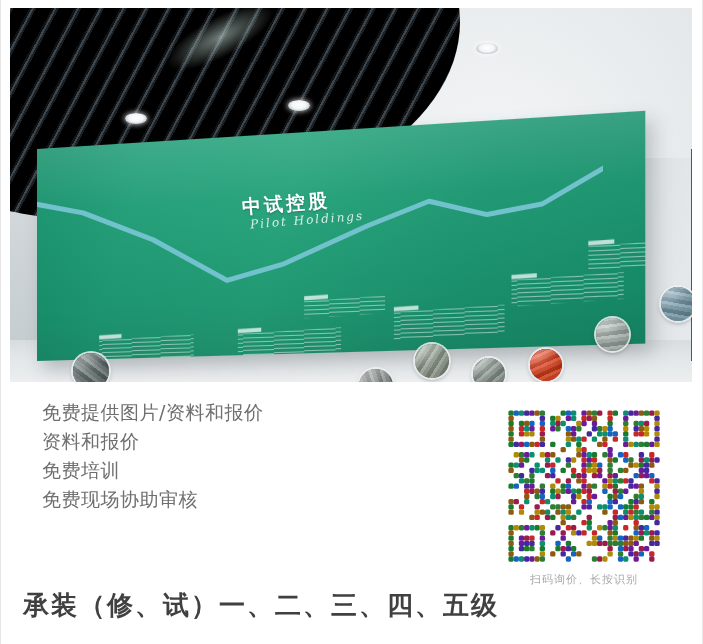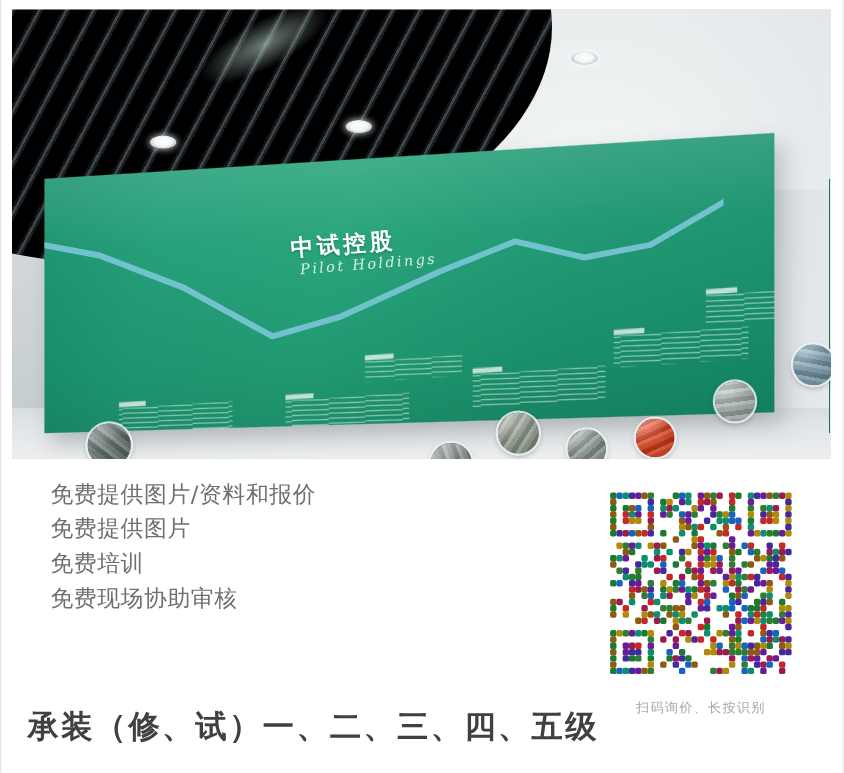--- a/index.html
+++ b/index.html
@@ -170,21 +170,21 @@
 
   
   .qr-block{position:absolute;left:493px;top:400px;width:180px;text-align:center;}
   .qr-canvas{
     width:172px;height:172px;
     background:#ffffff;
     position:relative;
     margin:0 auto;
   }
   .qr-caption{
-    margin-top:10px;
+    margin-top:0;
     font-size:11px;
     color:#a8a8a8;
     letter-spacing:1px;
   }
 
   
   .bottom-heading{
     position:absolute;left:22px;top:588px;
     color:#404040;
     font-size:26px;
@@ -267,21 +267,21 @@
           <i style="background: radial-gradient(circle at 32% 26%, rgba(255, 255, 255, 0.133), rgba(0, 0, 0, 0.133) 70%), repeating-linear-gradient(190deg, rgb(127, 159, 174) 0px, rgb(127, 159, 174) 4px, rgb(101, 133, 148) 4px, rgb(101, 133, 148) 8px, rgb(149, 181, 196) 8px, rgb(149, 181, 196) 11px), rgb(127, 159, 174);"></i>
         </div>
       </div>
 
     <div class="wall-title">中试控股</div>
     <div class="wall-subtitle">Pilot Holdings</div>
   </div>
 
   <div class="benefits" id="benefits">
       <div class="benefit-line">免费提供图片/资料和报价</div>
-      <div class="benefit-line">免费提供图片</div>
+      <div class="benefit-line">资料和报价</div>
       <div class="benefit-line">免费培训</div>
       <div class="benefit-line">免费现场协助审核</div>
     </div>
 
   <div class="qr-block">
     <div class="qr-canvas" id="qr-canvas"><svg width="172" height="172" viewBox="0 0 172 172">
           <rect width="172" height="172" fill="#ffffff"></rect>
           <rect x="10.42" y="10.42" width="5.32" height="5.32" rx="1.56" fill="#1a7a2e"></rect>
           <rect x="15.64" y="10.42" width="5.32" height="5.32" rx="1.56" fill="#1565c0"></rect>
           <rect x="20.85" y="10.42" width="5.32" height="5.32" rx="1.56" fill="#0b8f6f"></rect>

